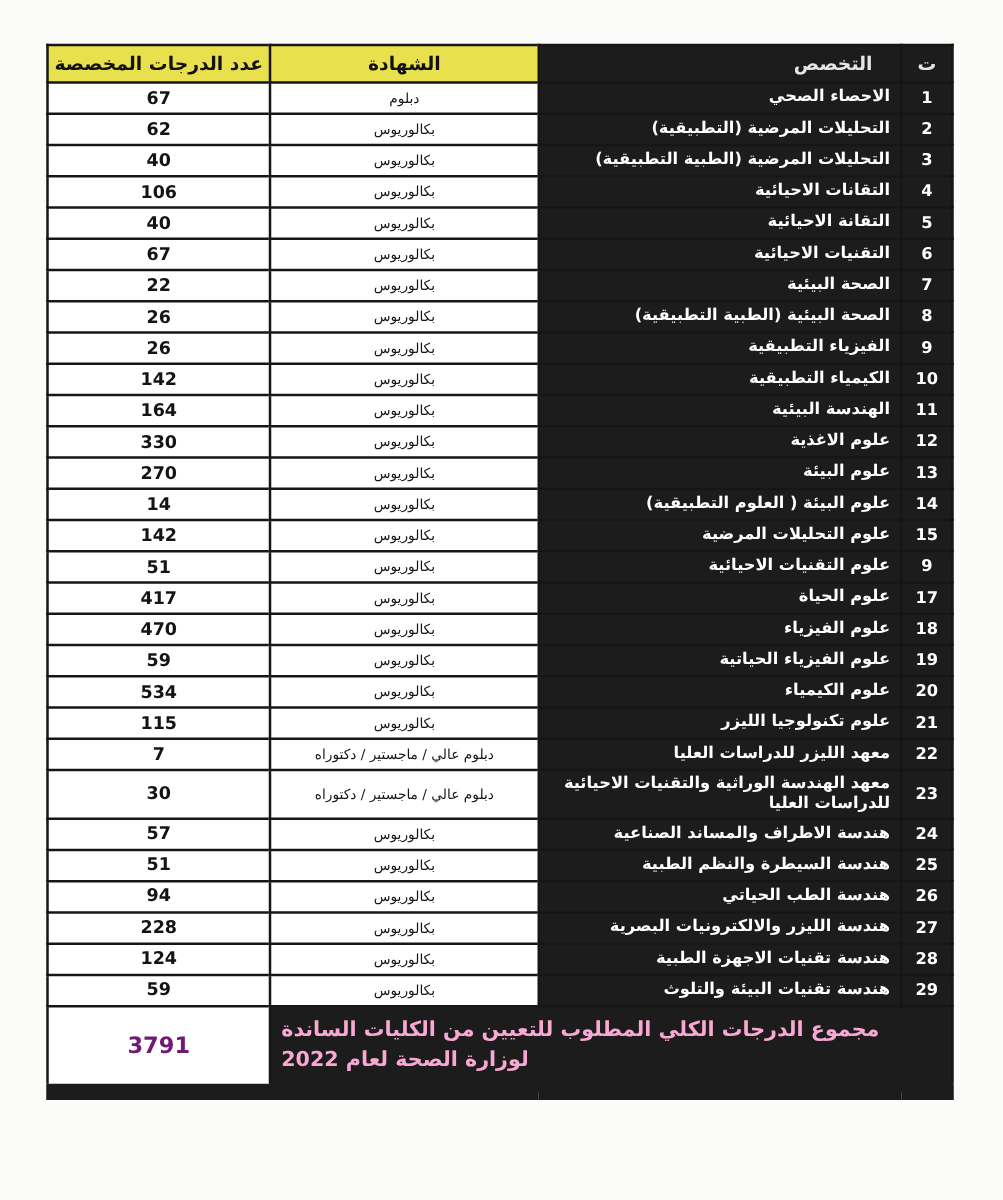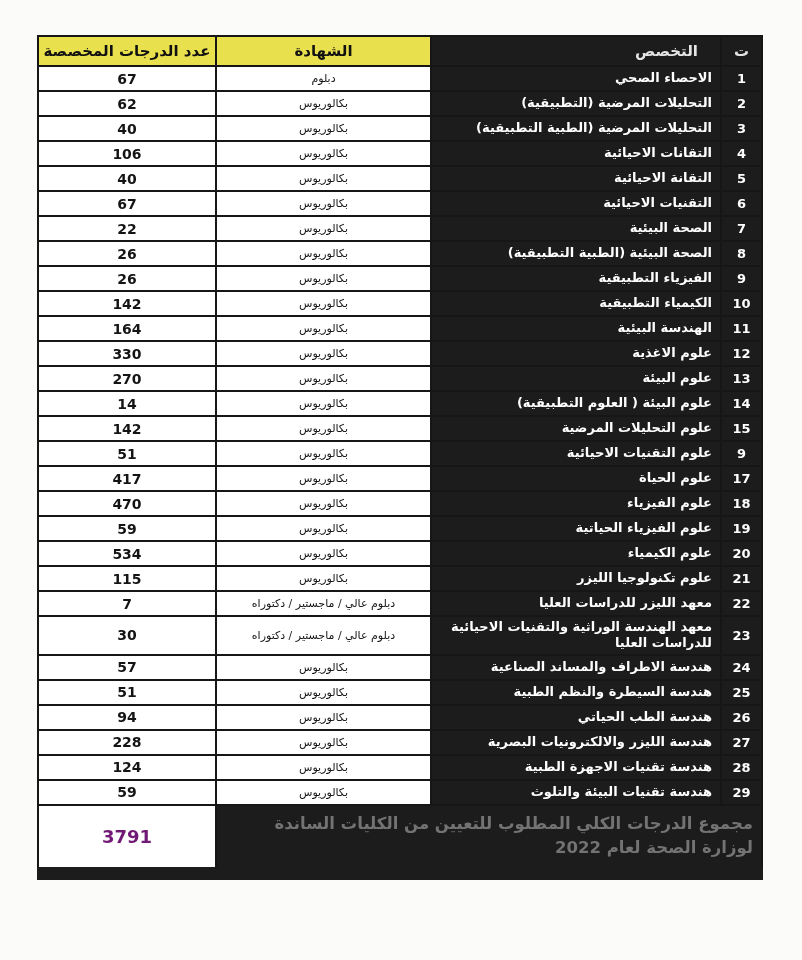--- a/index.html
+++ b/index.html
@@ -61,22 +61,22 @@
   }
   td.cert{
     background:#fff;text-align:center;
     font-size:11px;padding:2px 4px;
   }
   td.deg{
     background:#fff;text-align:center;
     font-size:14px;font-weight:600;
   }
   tr.footer-row td.footer-label{
-    background:var(--dark);color:#737373;
-    text-align:right;font-weight:bold;
+    background:var(--dark);color:#f9a8d4;
+    text-align:left;font-weight:bold;
     font-size:16.5px;line-height:1.5;
     padding:6px 8px;
   }
   tr.footer-row td.total{
     background:#fff;text-align:center;
     font-size:18px;font-weight:bold;color:#701a75;
   }
 </style>
 </head>
 <body>

